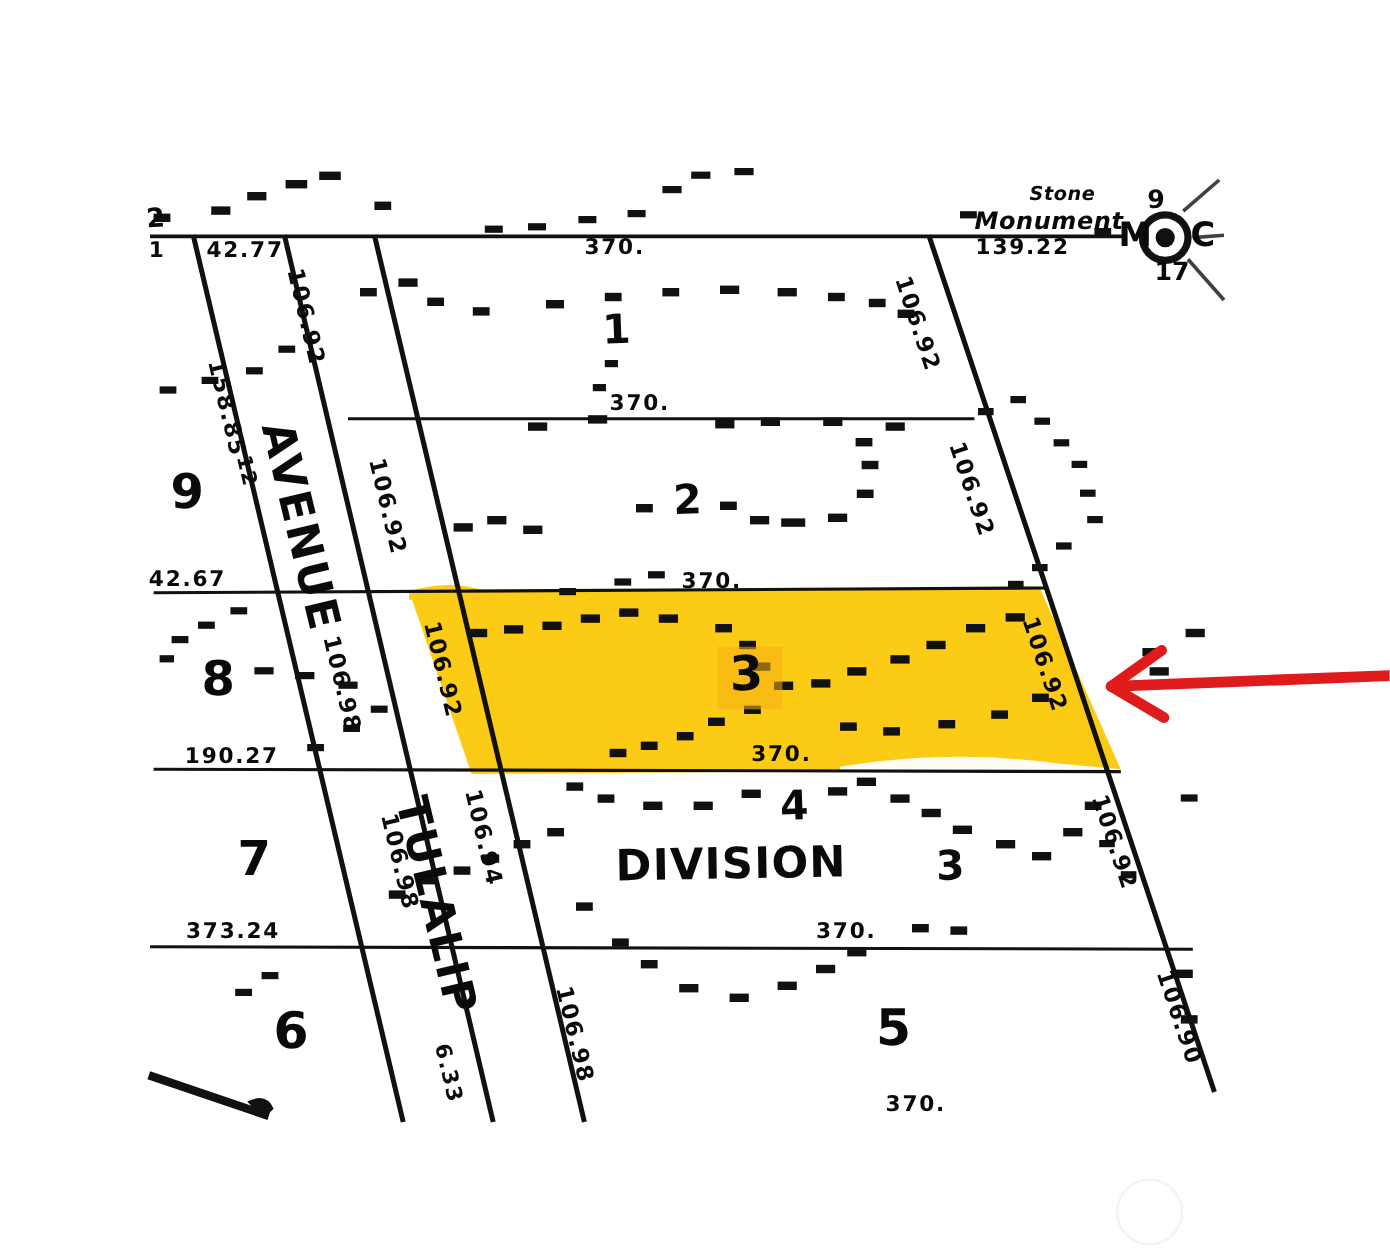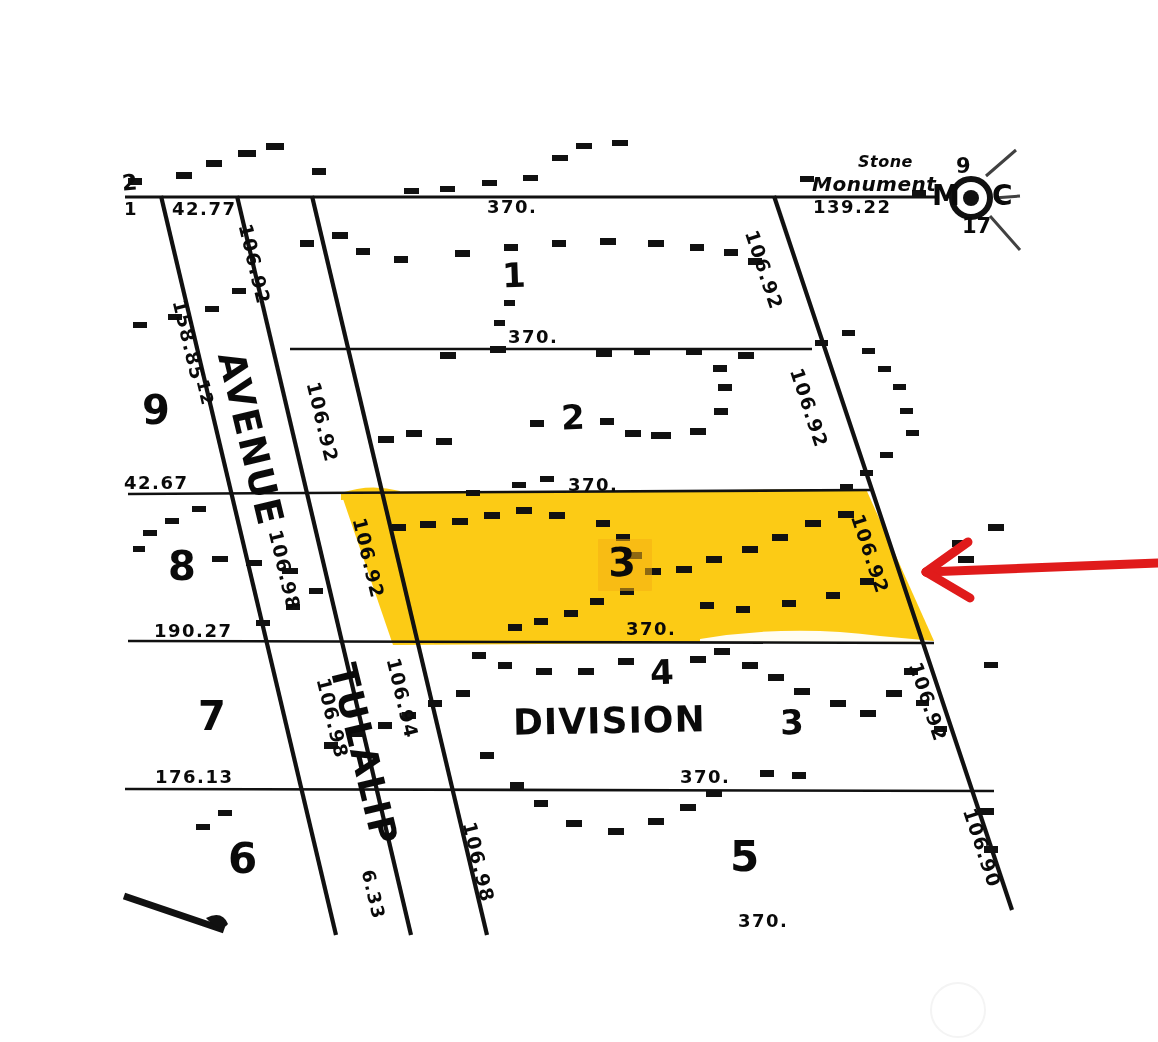--- a/index.html
+++ b/index.html
@@ -297,21 +297,21 @@
   <div class="lbl bigword" style="left:513px;top:703px;transform:rotate(-1deg);">DIVISION</div>
 
   <div class="lbl streetname r-street" style="left:248px;top:348px;transform:rotate(76.5deg);">AVENUE</div>
   <div class="lbl streetname r-street" style="left:360px;top:660px;transform:rotate(76.5deg);">TULALIP</div>
 
   <div class="lbl dim r-dim" style="left:188px;top:298px;font-size:19px;transform:rotate(76.5deg);">158.85</div>
   <div class="lbl dim r-dim" style="left:210px;top:378px;font-size:17px;transform:rotate(76.5deg);">12</div>
 
   <div class="lbl dim" style="left:124px;top:474px;">42.67</div>
   <div class="lbl dim" style="left:154px;top:622px;">190.27</div>
-  <div class="lbl dim" style="left:155px;top:768px;">176.13</div>
+  <div class="lbl dim" style="left:155px;top:768px;">373.24</div>
   <div class="lbl dim r-dim" style="left:376px;top:868px;font-size:18px;transform:rotate(76.5deg);">6.33</div>
 
   <div class="lbl dim r-dim" style="left:254px;top:222px;font-size:19px;transform:rotate(76.5deg);">106.92</div>
   <div class="lbl dim r-dim" style="left:284px;top:528px;font-size:19px;transform:rotate(76.5deg);">106.98</div>
   <div class="lbl dim r-dim" style="left:332px;top:676px;font-size:19px;transform:rotate(76.5deg);">106.98</div>
   <div class="lbl dim r-dim" style="left:478px;top:820px;font-size:19px;transform:rotate(76.5deg);">106.98</div>
 
   <div class="lbl dim r-dim" style="left:322px;top:380px;font-size:19px;transform:rotate(76.5deg);">106.92</div>
   <div class="lbl dim r-dim" style="left:368px;top:516px;font-size:19px;transform:rotate(76.5deg);">106.92</div>
   <div class="lbl dim r-dim" style="left:402px;top:656px;font-size:19px;transform:rotate(76.5deg);">106.94</div>

